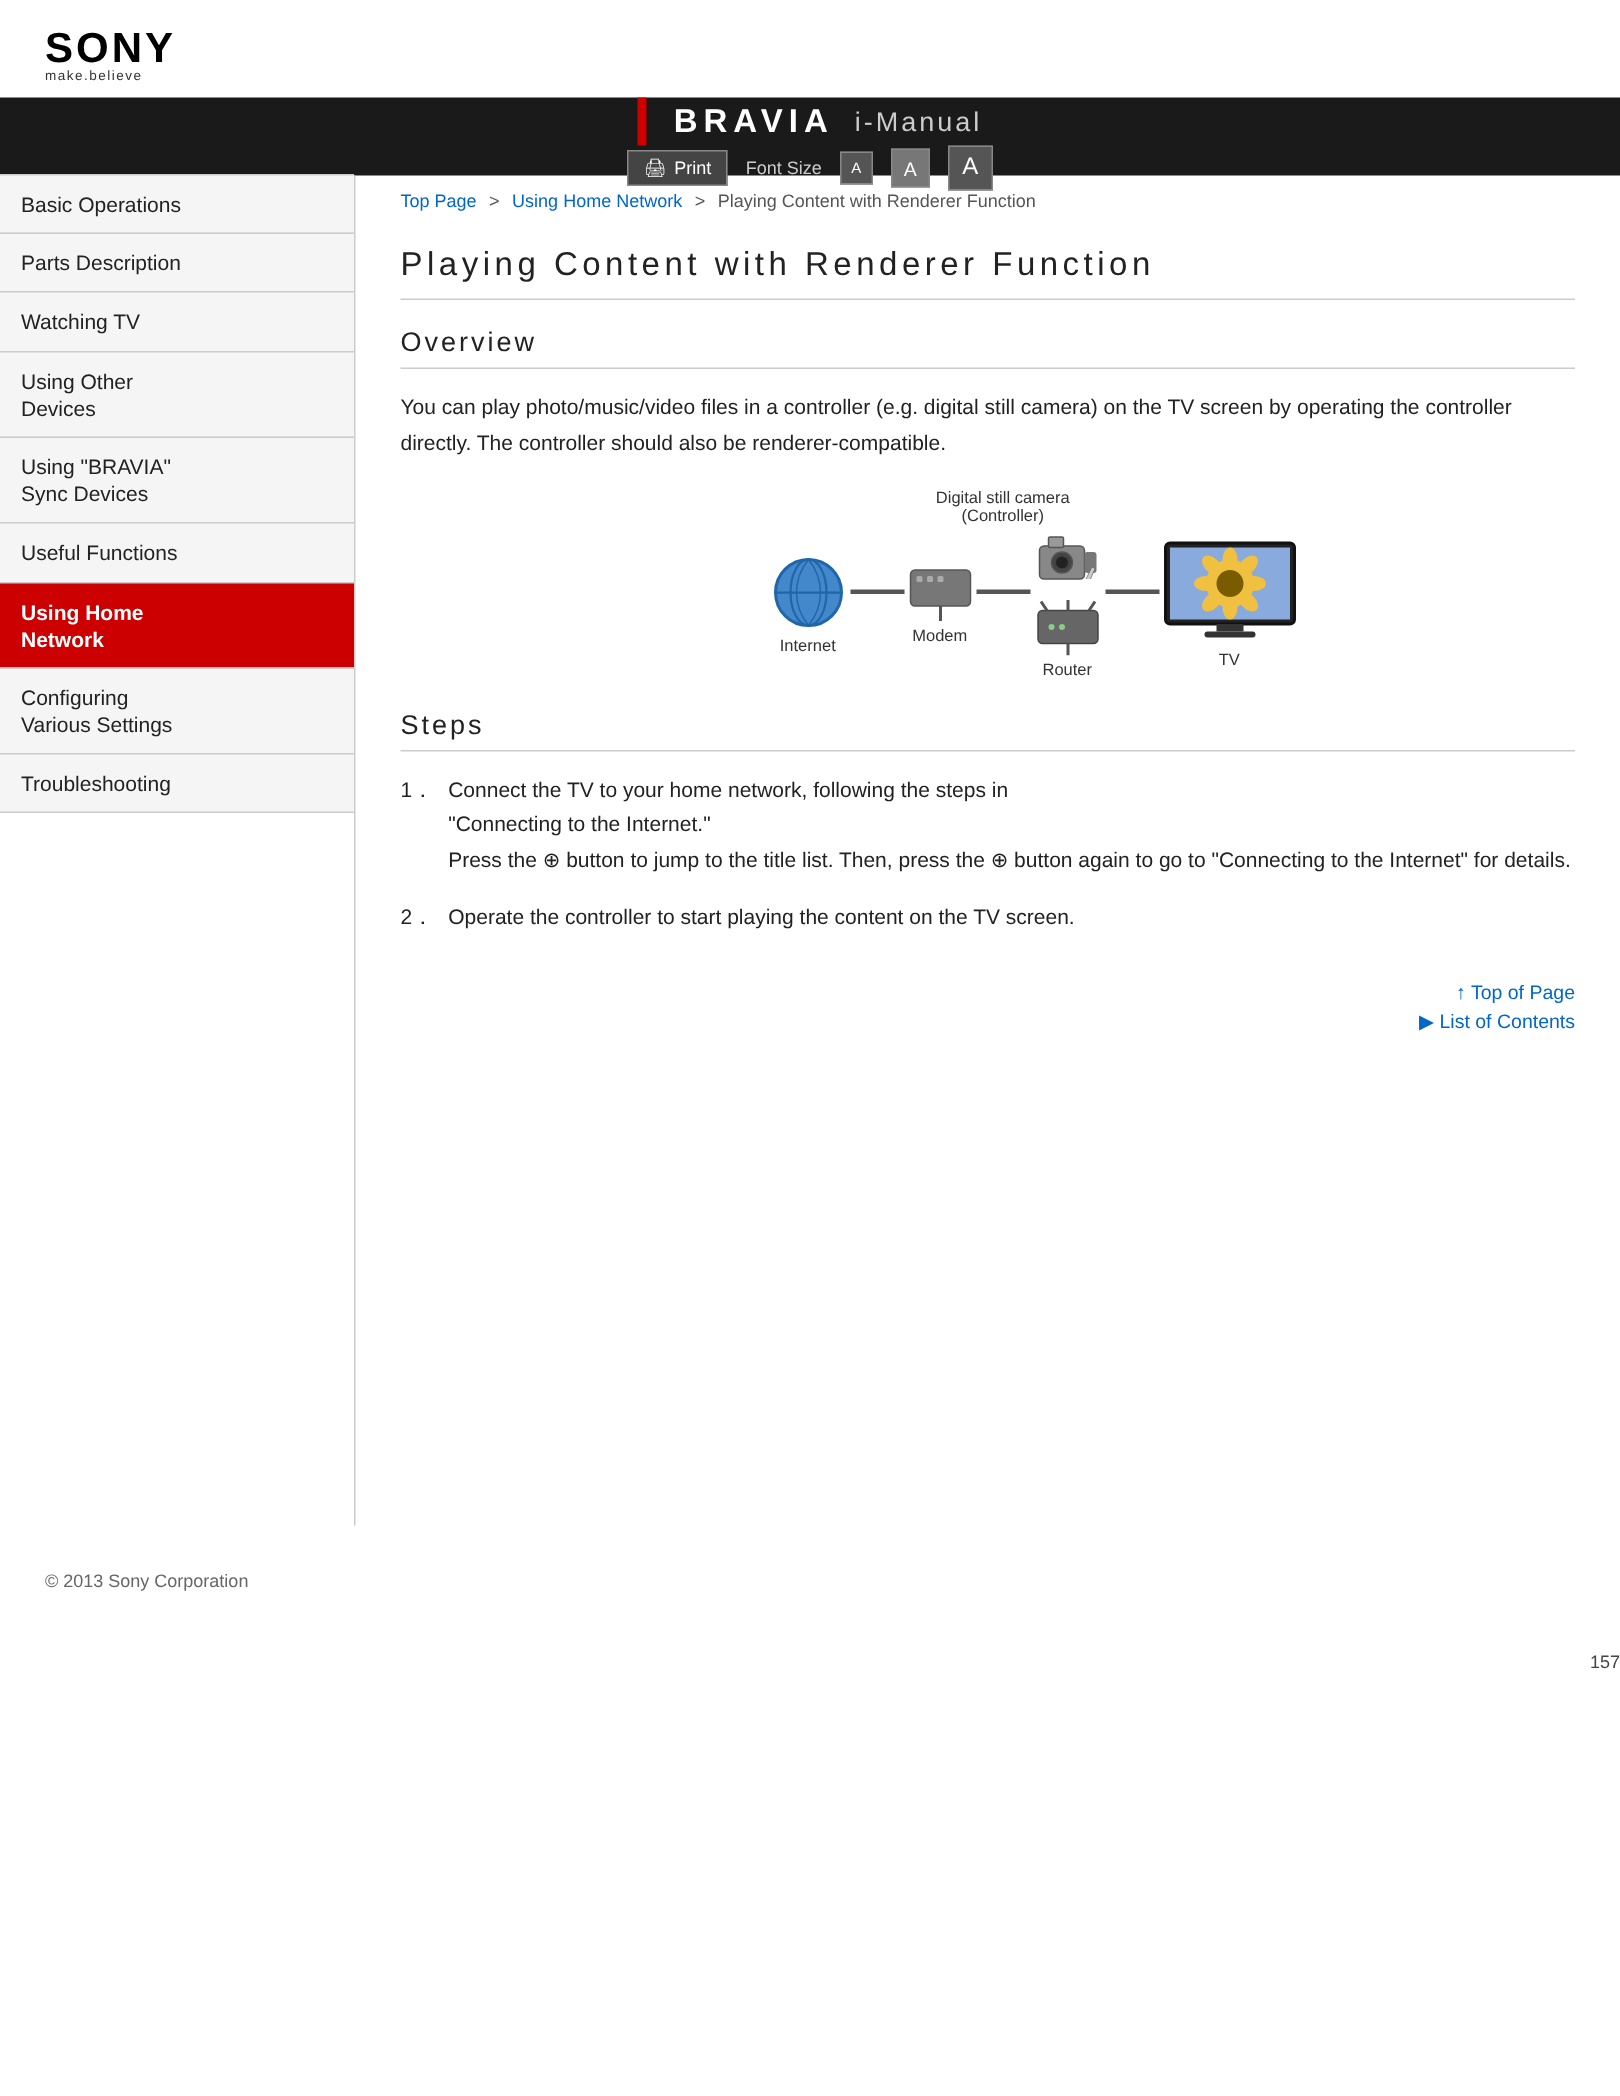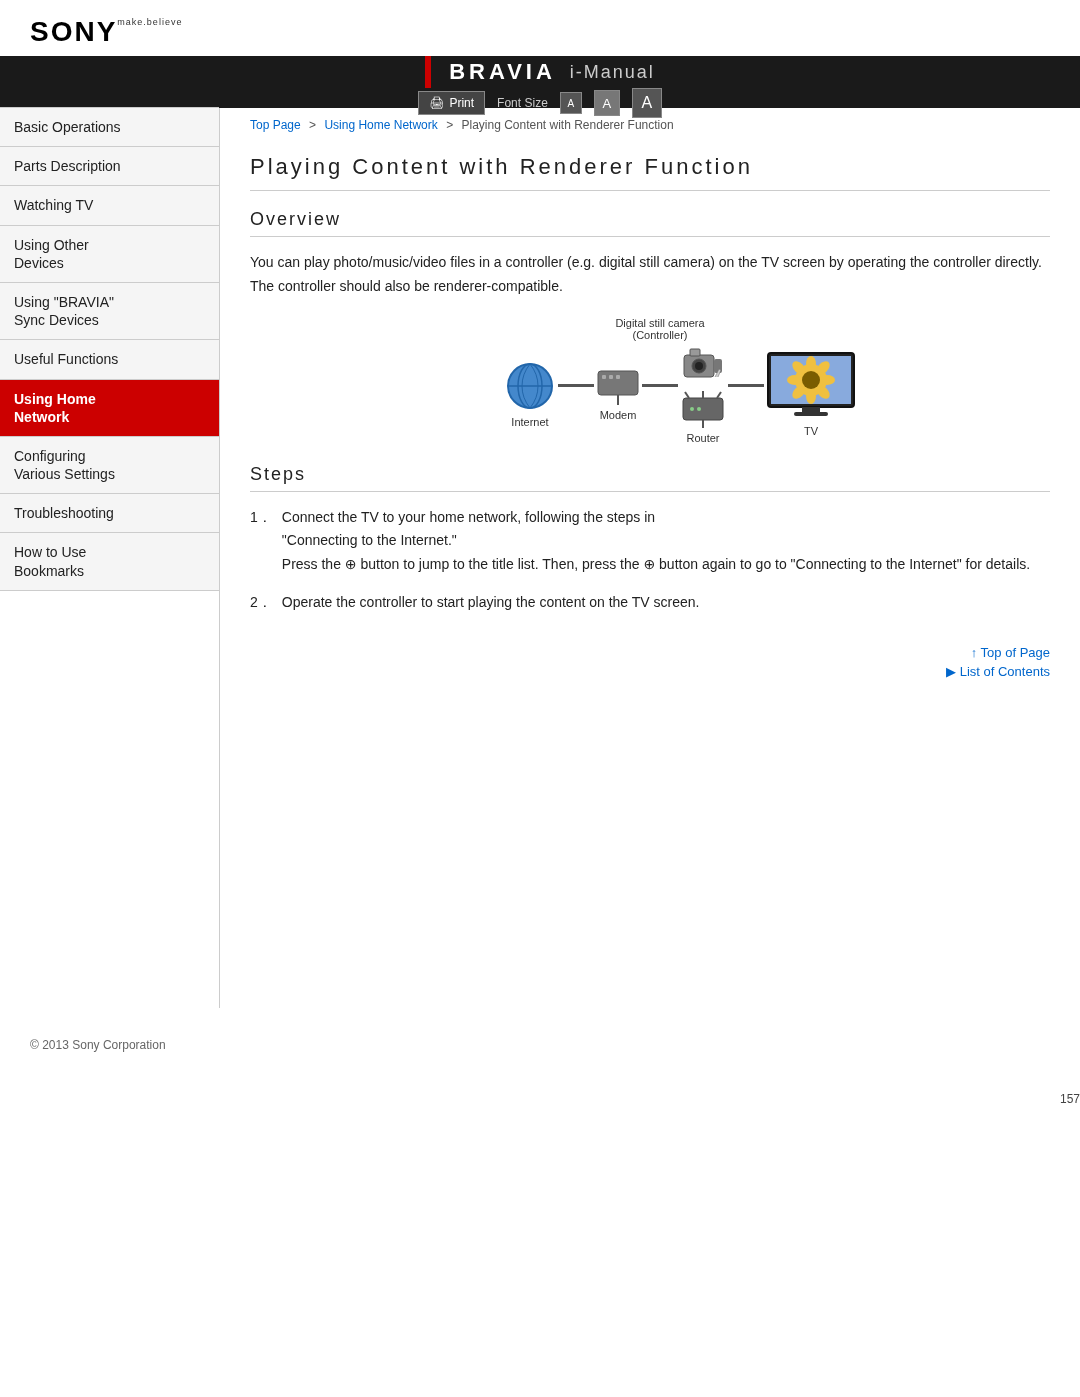--- a/index.html
+++ b/index.html
@@ -13,21 +13,21 @@
       color: #222;
     }
 
     
     .logo-area {
       padding: 18px 30px 10px 30px;
       background: #fff;
     }
     .sony-logo {
       display: flex;
-      flex-direction: row;
+      flex-direction: column;
       line-height: 1;
     }
     .sony-logo .sony-text {
       font-size: 28px;
       font-weight: 900;
       letter-spacing: 2px;
       color: #000;
       font-family: Arial Black, sans-serif;
     }
     .sony-logo .tagline {
@@ -103,21 +103,21 @@
     .font-btn.large { width: 30px; height: 30px; font-size: 16px; }
 
     
     .main-layout {
       display: flex;
       align-items: flex-start;
     }
 
     
     .sidebar {
-      width: 220px;
+      width: 237px;
       flex-shrink: 0;
       border-right: 1px solid #ccc;
       min-height: 900px;
     }
     .sidebar-item {
       padding: 10px 14px;
       border-bottom: 1px solid #ccc;
       border-top: 1px solid #ccc;
       margin-top: -1px;
       cursor: pointer;
@@ -300,21 +300,20 @@
   <div class="sidebar">
     <div class="sidebar-item">Basic Operations</div>
     <div class="sidebar-item">Parts Description</div>
     <div class="sidebar-item">Watching TV</div>
     <div class="sidebar-item">Using Other<br>Devices</div>
     <div class="sidebar-item">Using "BRAVIA"<br>Sync Devices</div>
     <div class="sidebar-item">Useful Functions</div>
     <div class="sidebar-item active">Using Home<br>Network</div>
     <div class="sidebar-item">Configuring<br>Various Settings</div>
     <div class="sidebar-item">Troubleshooting</div>
-    <div class="sidebar-item">How to Use<br>Bookmarks</div>
   </div>
 
   <div class="content-area">
 
     <div class="breadcrumb">
       <a href="#">Top Page</a>
       <span class="separator"> &gt; </span>
       <a href="#">Using Home Network</a>
       <span class="separator"> &gt; </span>
       <span>Playing Content with Renderer Function</span>

